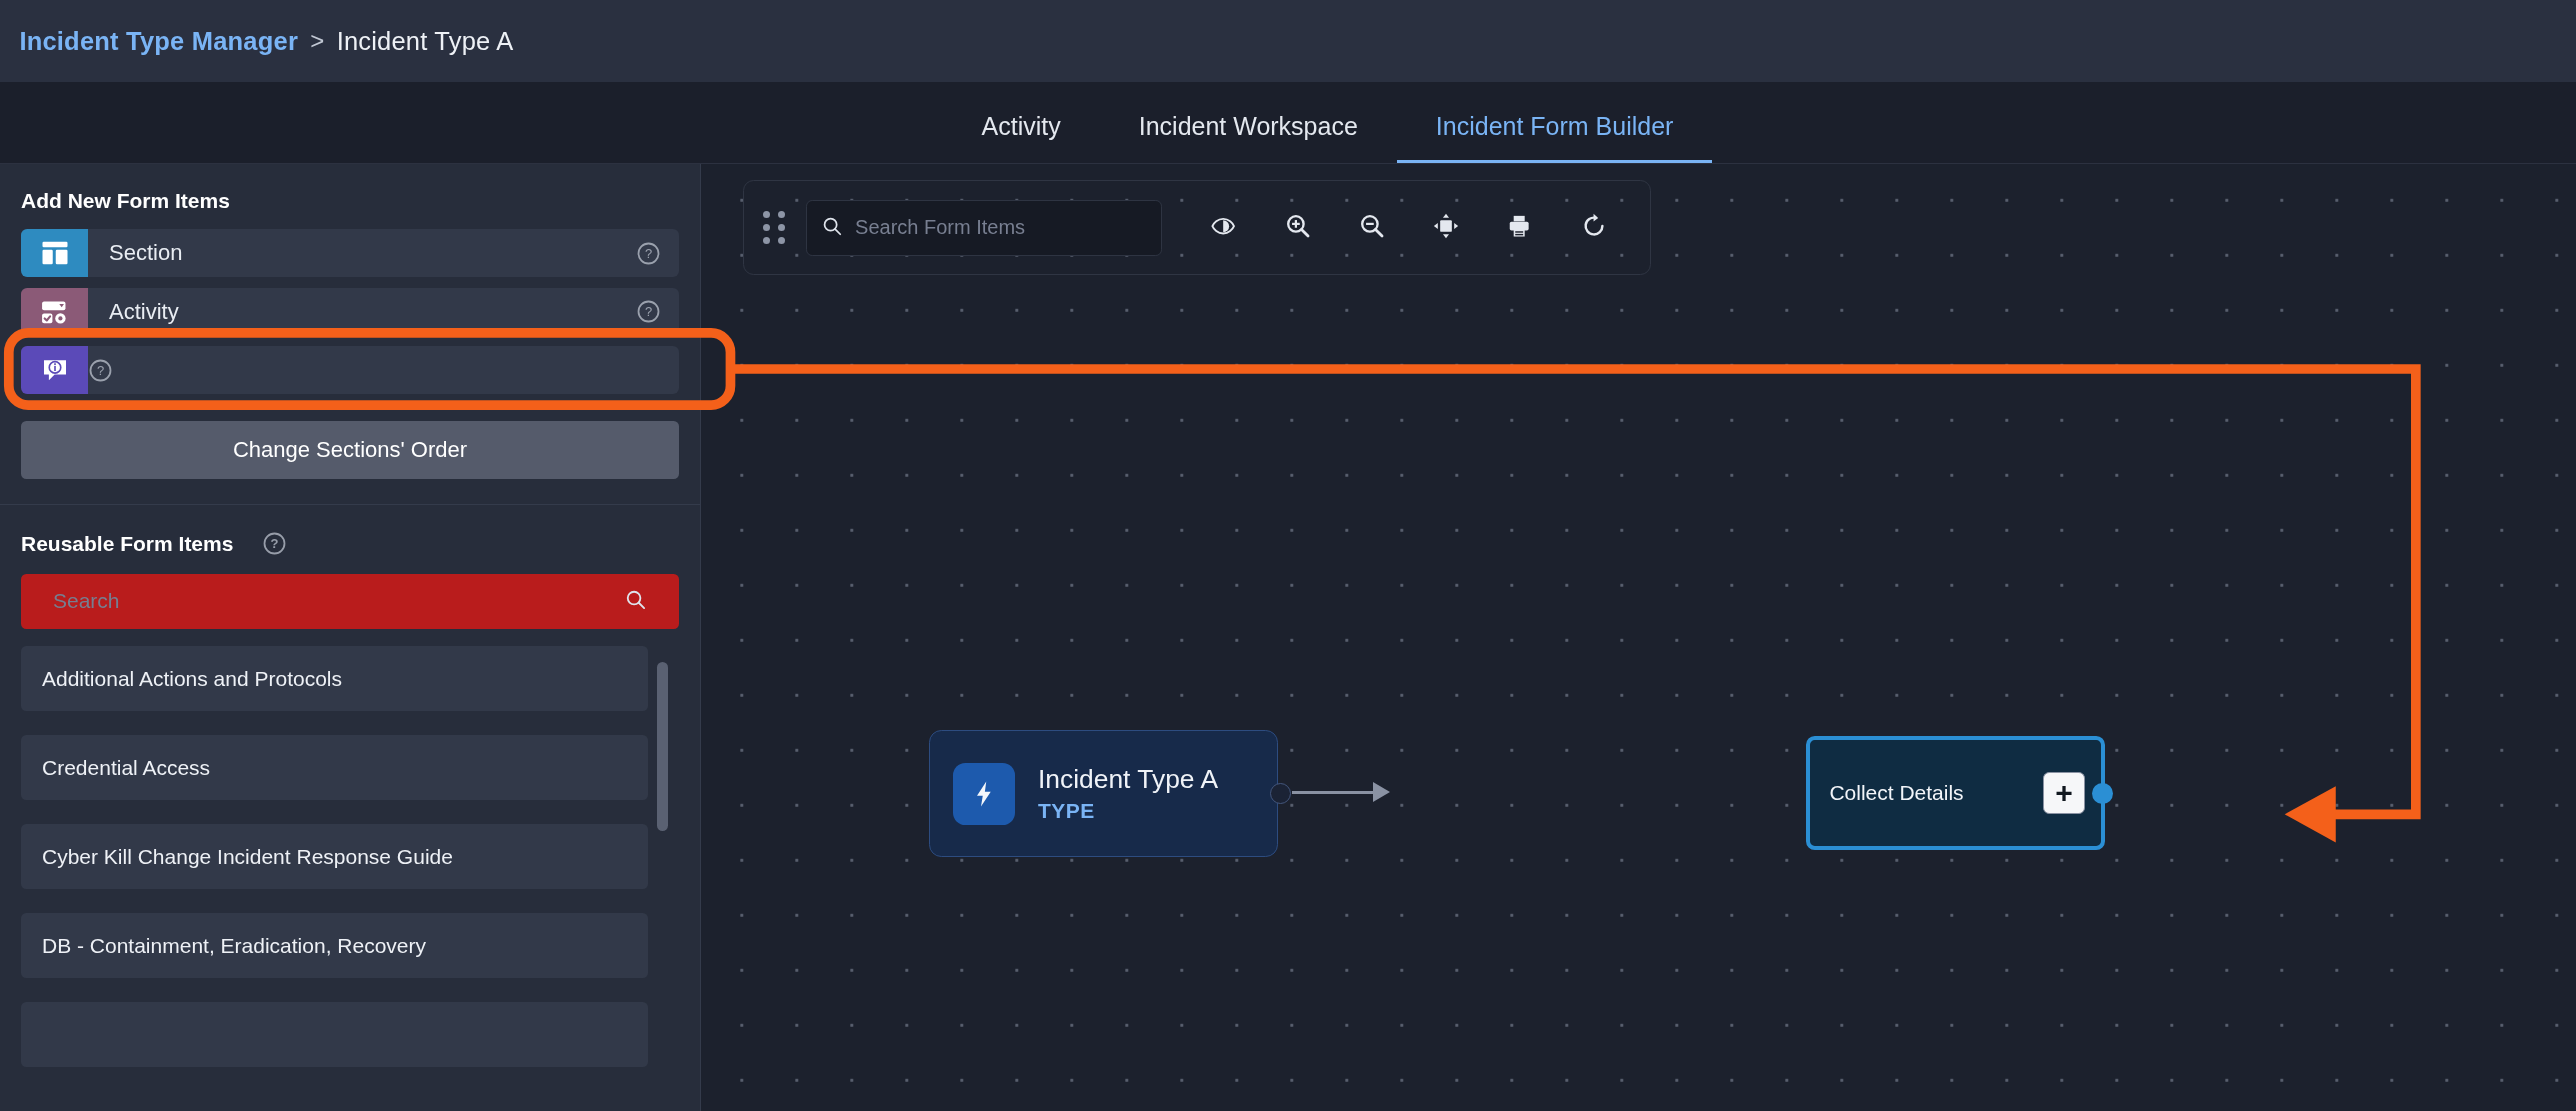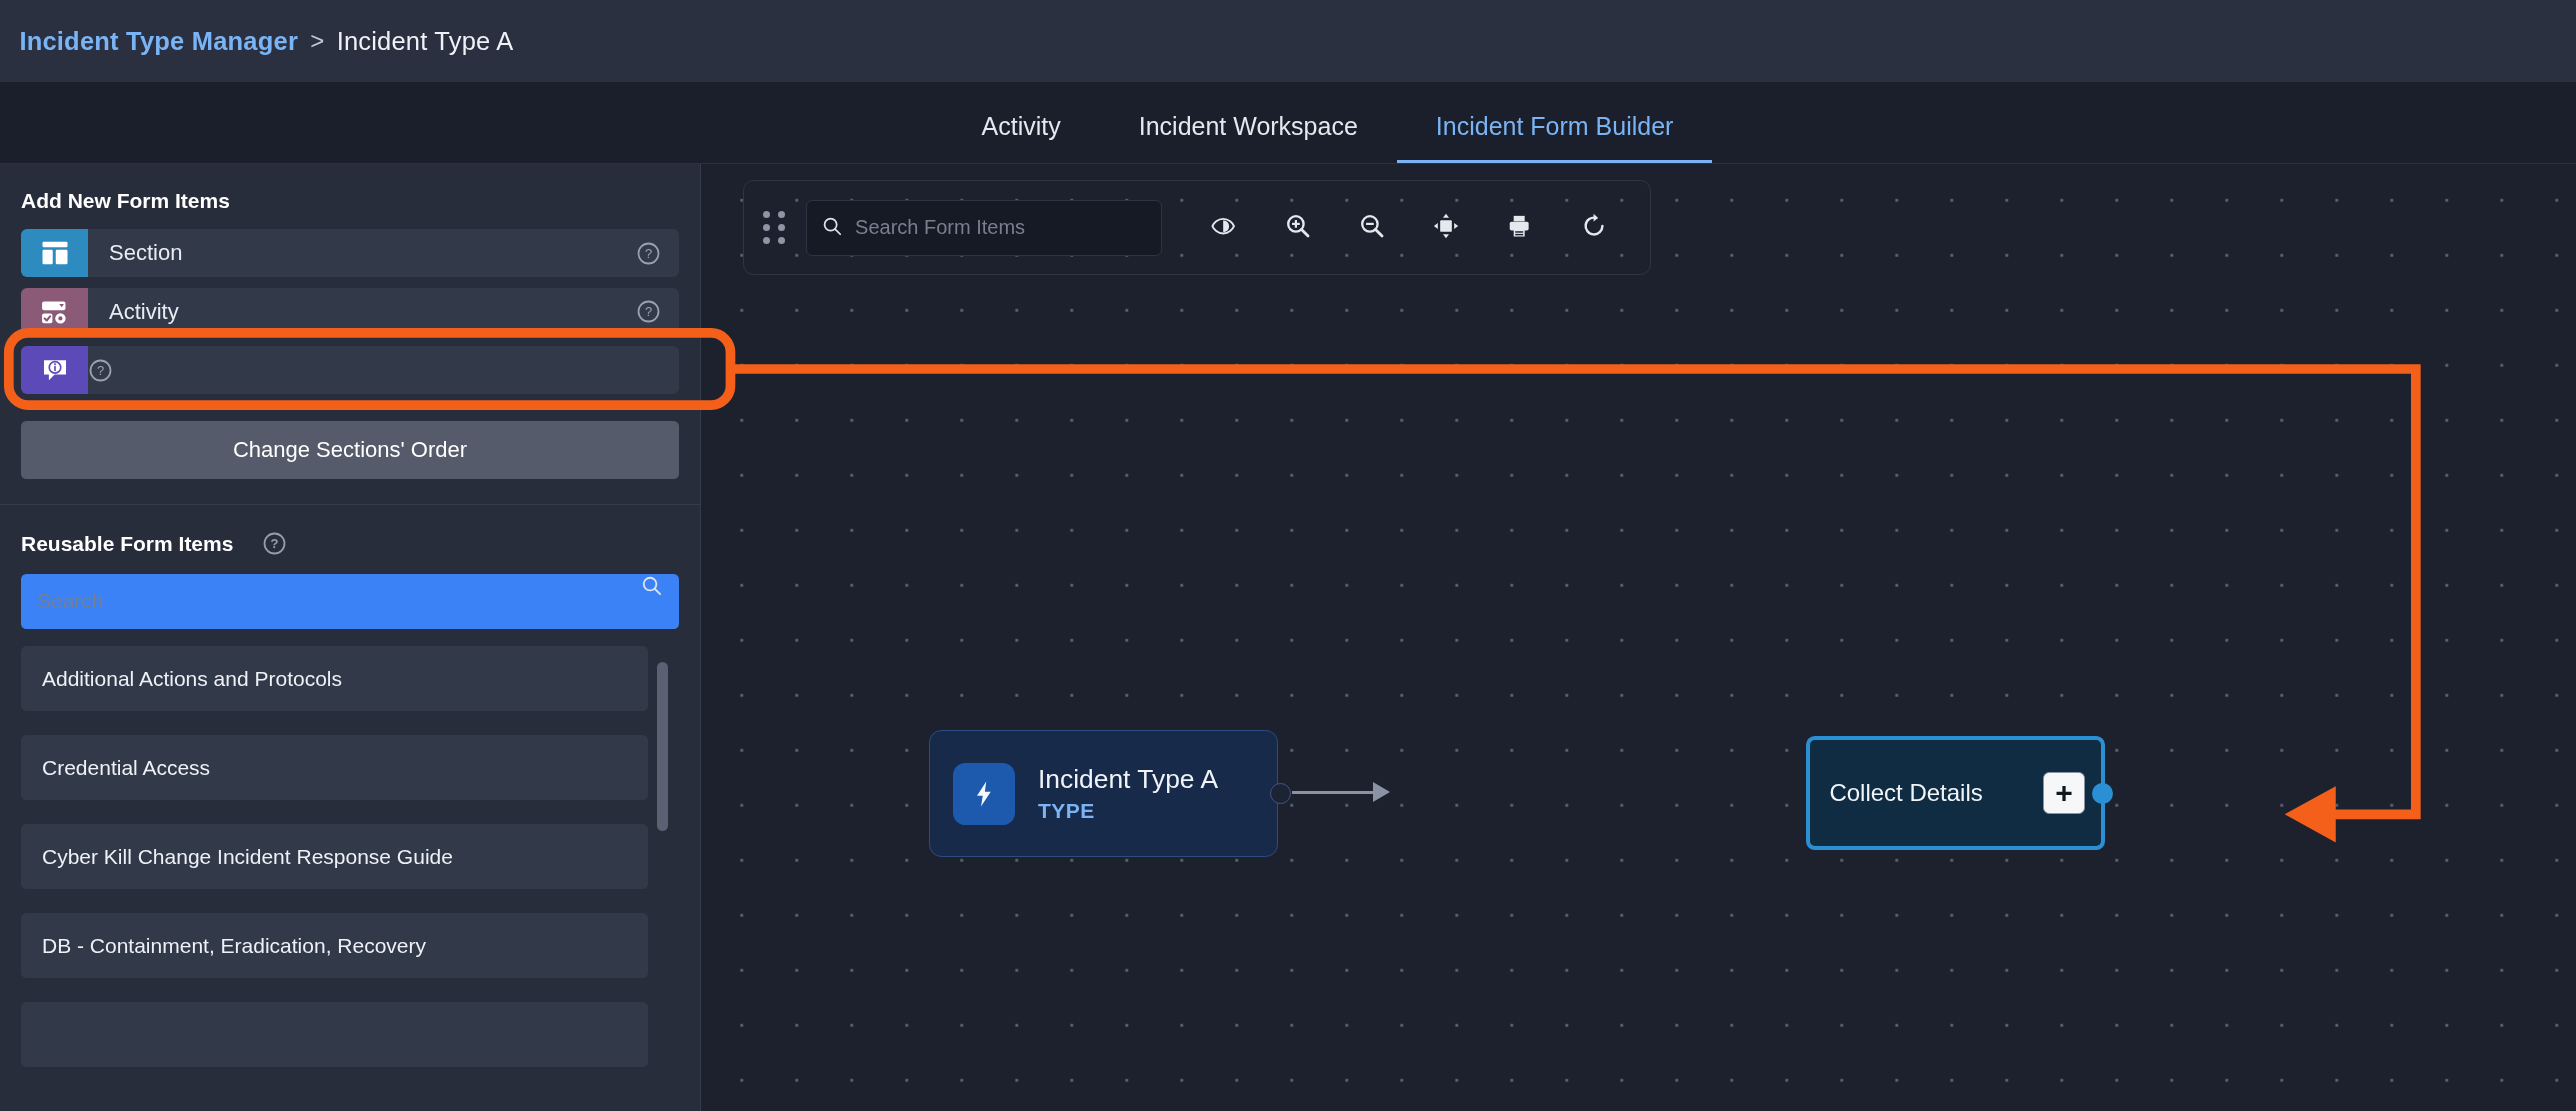--- a/index.html
+++ b/index.html
@@ -85,22 +85,22 @@
   }
   .subtabs { display: flex; gap: 32px; padding: 21px 0 0 21px; }
   .subtab {
     font-size: 21px; color: #8d95a6; padding-bottom: 8.8px;
     border-bottom: 3.5px solid transparent; cursor: pointer;
   }
   .subtab.active { color: #ffffff; border-bottom-color: #7ab4f5; }
 
   .search-wrap {
     margin: 17.6px 21px 0 21px; height: 55px;
-    background: #3b82f6; border-radius: 5.3px;
-    display: flex; padding: 0 16px;
+    background: #b91c1c; border-radius: 5.3px;
+    display: flex; align-items: center; padding: 0 32px;
   }
   .search-wrap input {
     flex: 1; background: transparent; border: none; outline: none;
     color: #e7eaf0; font-size: 21px; font-family: inherit;
   }
   .search-wrap input::placeholder { color: #767e90; }
 
   .reuse-list { margin: 17.6px 21px 0 21px; position: relative; }
   .reuse-item {
     background: #323949; border-radius: 5.3px; height: 65px;
@@ -175,21 +175,21 @@
     width: 0; height: 0;
     border-top: 10.6px solid transparent; border-bottom: 10.6px solid transparent;
     border-left: 17.6px solid #8a92a3;
   }
 
   .node-collect {
     position: absolute; left: 1104px; top: 572px; width: 299px; height: 114px;
     background: #0f2c42; border: 4.4px solid #2b8fd4; border-radius: 8.8px;
     display: flex; align-items: center; padding-left: 19.4px; cursor: pointer;
   }
-  .collect-title { font-size: 24px; color: #f2f5f9; flex: 1; }
+  .collect-title { font-size: 21px; color: #f2f5f9; flex: 1; }
   .plus-btn {
     width: 42px; height: 42px; margin-right: 16px;
     background: #f6f7f9; border: 1.8px solid #8a92a3; border-radius: 6.2px;
     display: flex; align-items: center; justify-content: center;
     font-size: 30px; font-weight: bold; color: #111820; cursor: pointer;
     line-height: 1;
   }
 
   
   .anno { position: absolute; left: 0; top: 0; width: 2576px; height: 1112px; pointer-events: none; }

